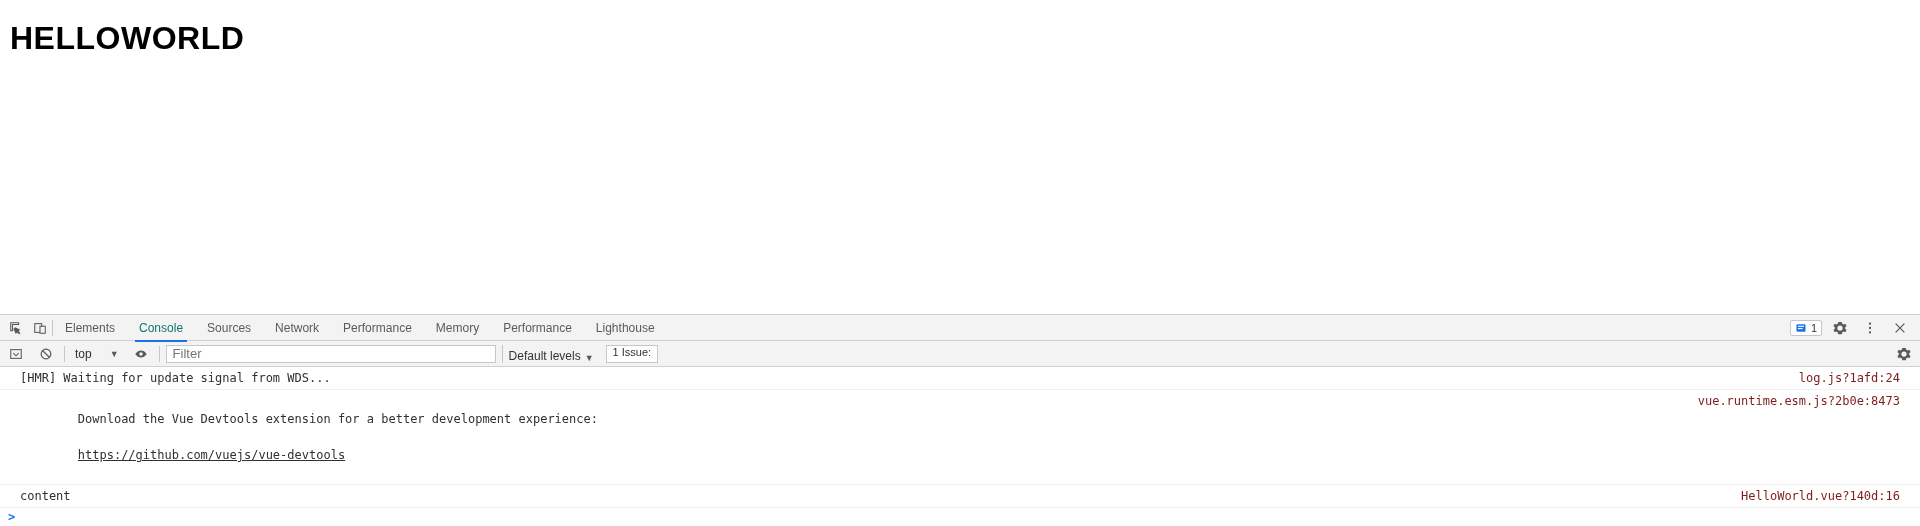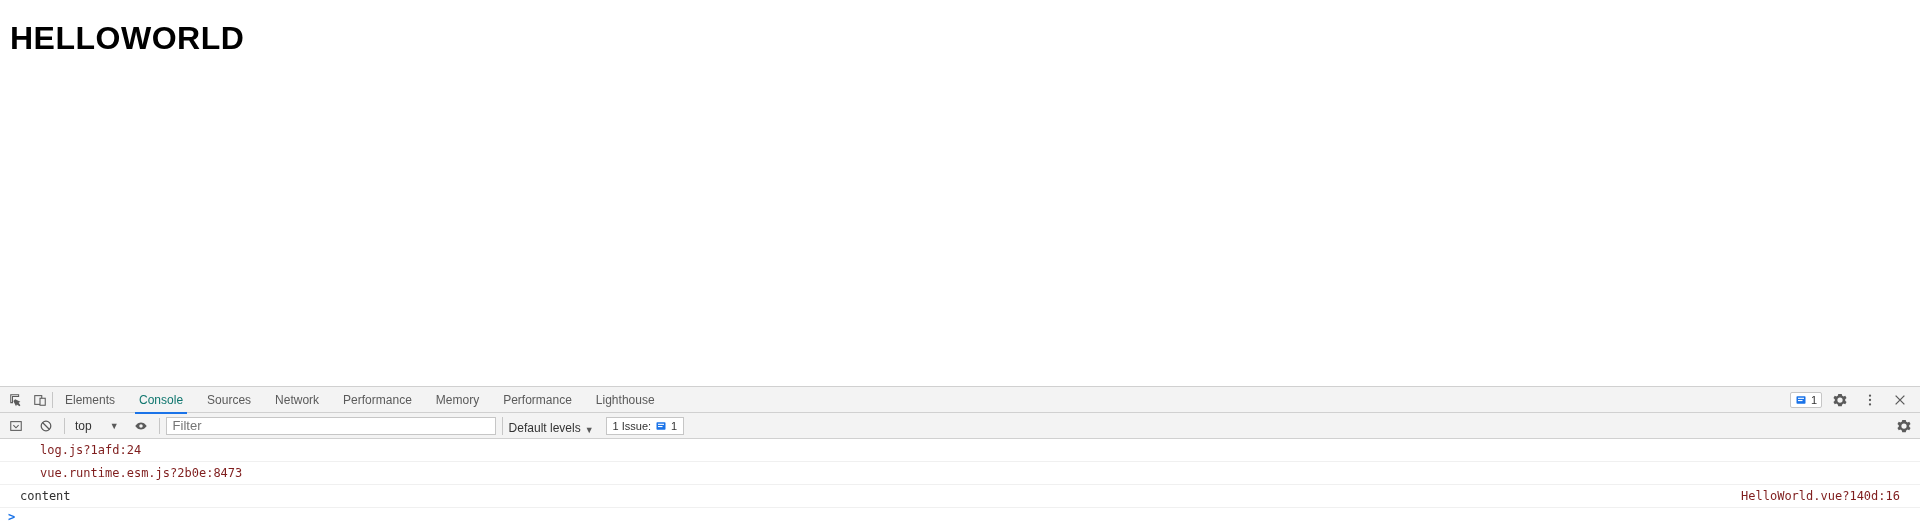--- a/index.html
+++ b/index.html
@@ -22,21 +22,21 @@
     .tab.active::after { content: ""; position: absolute; bottom: -1px; left: 8px; right: 8px; height: 2px; background: #1a73e8; }
     
     .issue-badge { display: flex; align-items: center; gap: 4px; background: #fff; border: 1px solid #c6c6c6; border-radius: 2px; padding: 0 4px; height: 16px; cursor: pointer; color: #333; font-size: 11px; }
     .issue-badge svg { width: 12px; height: 12px; fill: #1a73e8; }
     
     .devtools-filter { display: flex; align-items: center; height: 26px; background: #f3f3f3; border-bottom: 1px solid #d0d0d0; padding: 0 4px; gap: 6px; }
     .sep { width: 1px; height: 16px; background: #c6c6c6; }
     .ctx-select { font-size: 12px; color: #333; padding: 0 4px; cursor: pointer; display: flex; align-items: center; gap: 16px; }
     .filter-input { flex: 0 0 330px; height: 18px; border: 1px solid #c6c6c6; background: #fff; padding: 0 6px; font-size: 13px; color: #333; outline: none; }
     .levels-select { font-size: 12px; color: #333; padding: 0 6px; cursor: pointer; display: flex; align-items: flex-end; gap: 2px; border-left: 1px solid #c6c6c6; height: 18px; }
-    .issues-box { display: flex; align-items: center; gap: 4px; border: 1px solid #c6c6c6; background: #fff; padding: 0 6px; height: 18px; font-size: 11px; color: #333; cursor: pointer; }
+    .issues-box { display: flex; align-items: center; gap: 4px; border: 1px solid #c6c6c6; background: #fff; padding: 0 6px; height: 18px; font-size: 11px; color: #333; cursor: pointer; flex-direction: column; }
     .issues-box svg { width: 12px; height: 12px; fill: #1a73e8; }
     .filter-right { margin-left: auto; display: flex; align-items: center; }
     
     .console-body { background: #fff; font-family: Consolas, Menlo, monospace; font-size: 12px; flex: 1; }
     .log-row { display: flex; padding: 2px 20px; border-bottom: 1px solid #f0f0f0; line-height: 1.5; }
     .log-msg { flex: 1; color: #303030; white-space: pre-wrap; }
     .log-src { color: #7f1d1d; cursor: pointer; padding-left: 20px; white-space: nowrap; }
     .log-link { color: #303030; text-decoration: underline; cursor: pointer; }
     .prompt-row { padding: 2px 8px; color: #1a73e8; font-weight: bold; }
     
@@ -146,23 +146,28 @@
       <div class="icon-btn">
         <svg viewBox="0 0 16 16">
             <path d="M8 5a3 3 0 100 6 3 3 0 000-6zm6 3c0 .3 0 .6-.1.9l1.6 1.3-1.5 2.6-1.9-.7c-.5.4-1 .7-1.6.9L10 15H6l-.5-2c-.6-.2-1.1-.5-1.6-.9l-1.9.7-1.5-2.6L2.1 8.9C2 8.6 2 8.3 2 8s0-.6.1-.9L.5 5.8l1.5-2.6 1.9.7c.5-.4 1-.7 1.6-.9L6 1h4l.5 2c.6.2 1.1.5 1.6.9l1.9-.7 1.5 2.6-1.6 1.3c.1.3.1.6.1.9z" fill="#5a5a5a"></path>
           </svg>
       </div>
     </div>
   </div>
 
   <div class="console-body">
     <div class="log-row">
+      <div class="log-msg">[HMR] Waiting for update signal from WDS...</div>
       <div class="log-src">log.js?1afd:24</div>
     </div>
     <div class="log-row">
+      <div class="log-msg">
+        <span>Download the Vue Devtools extension for a better development experience:</span><br>
+        <span class="log-link">https://github.com/vuejs/vue-devtools</span>
+      </div>
       <div class="log-src">vue.runtime.esm.js?2b0e:8473</div>
     </div>
     <div class="log-row">
       <div class="log-msg">content</div>
       <div class="log-src">HelloWorld.vue?140d:16</div>
     </div>
     <div class="prompt-row">&gt;</div>
   </div>
 
 </div>

